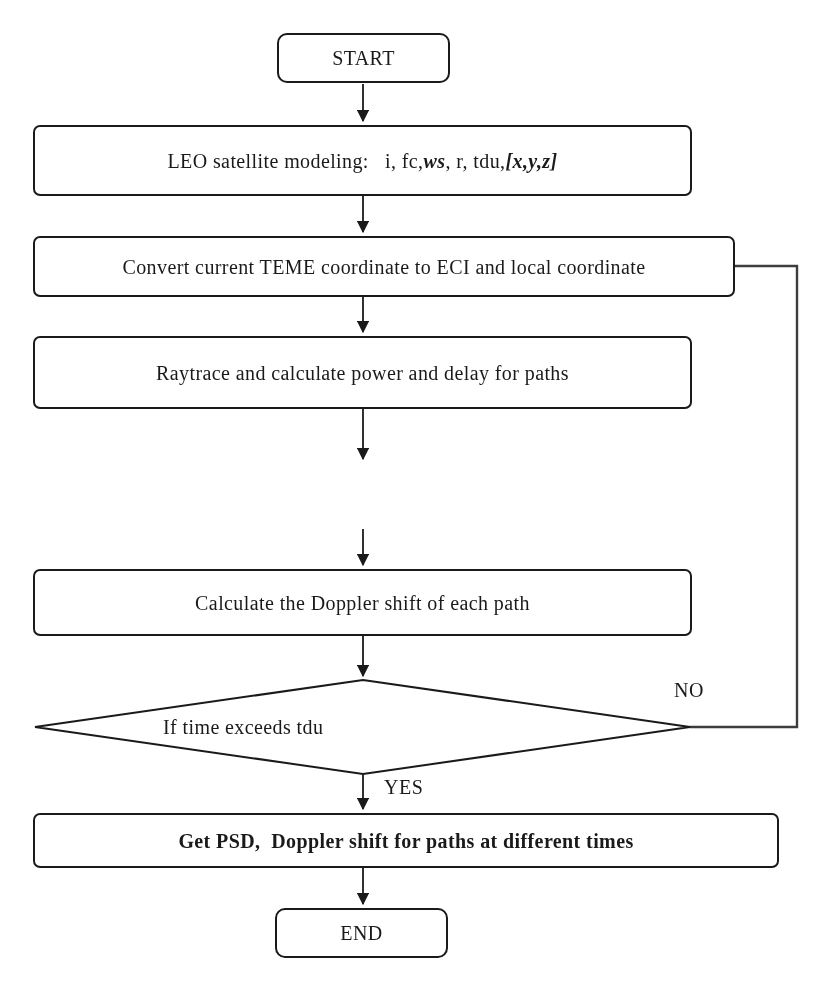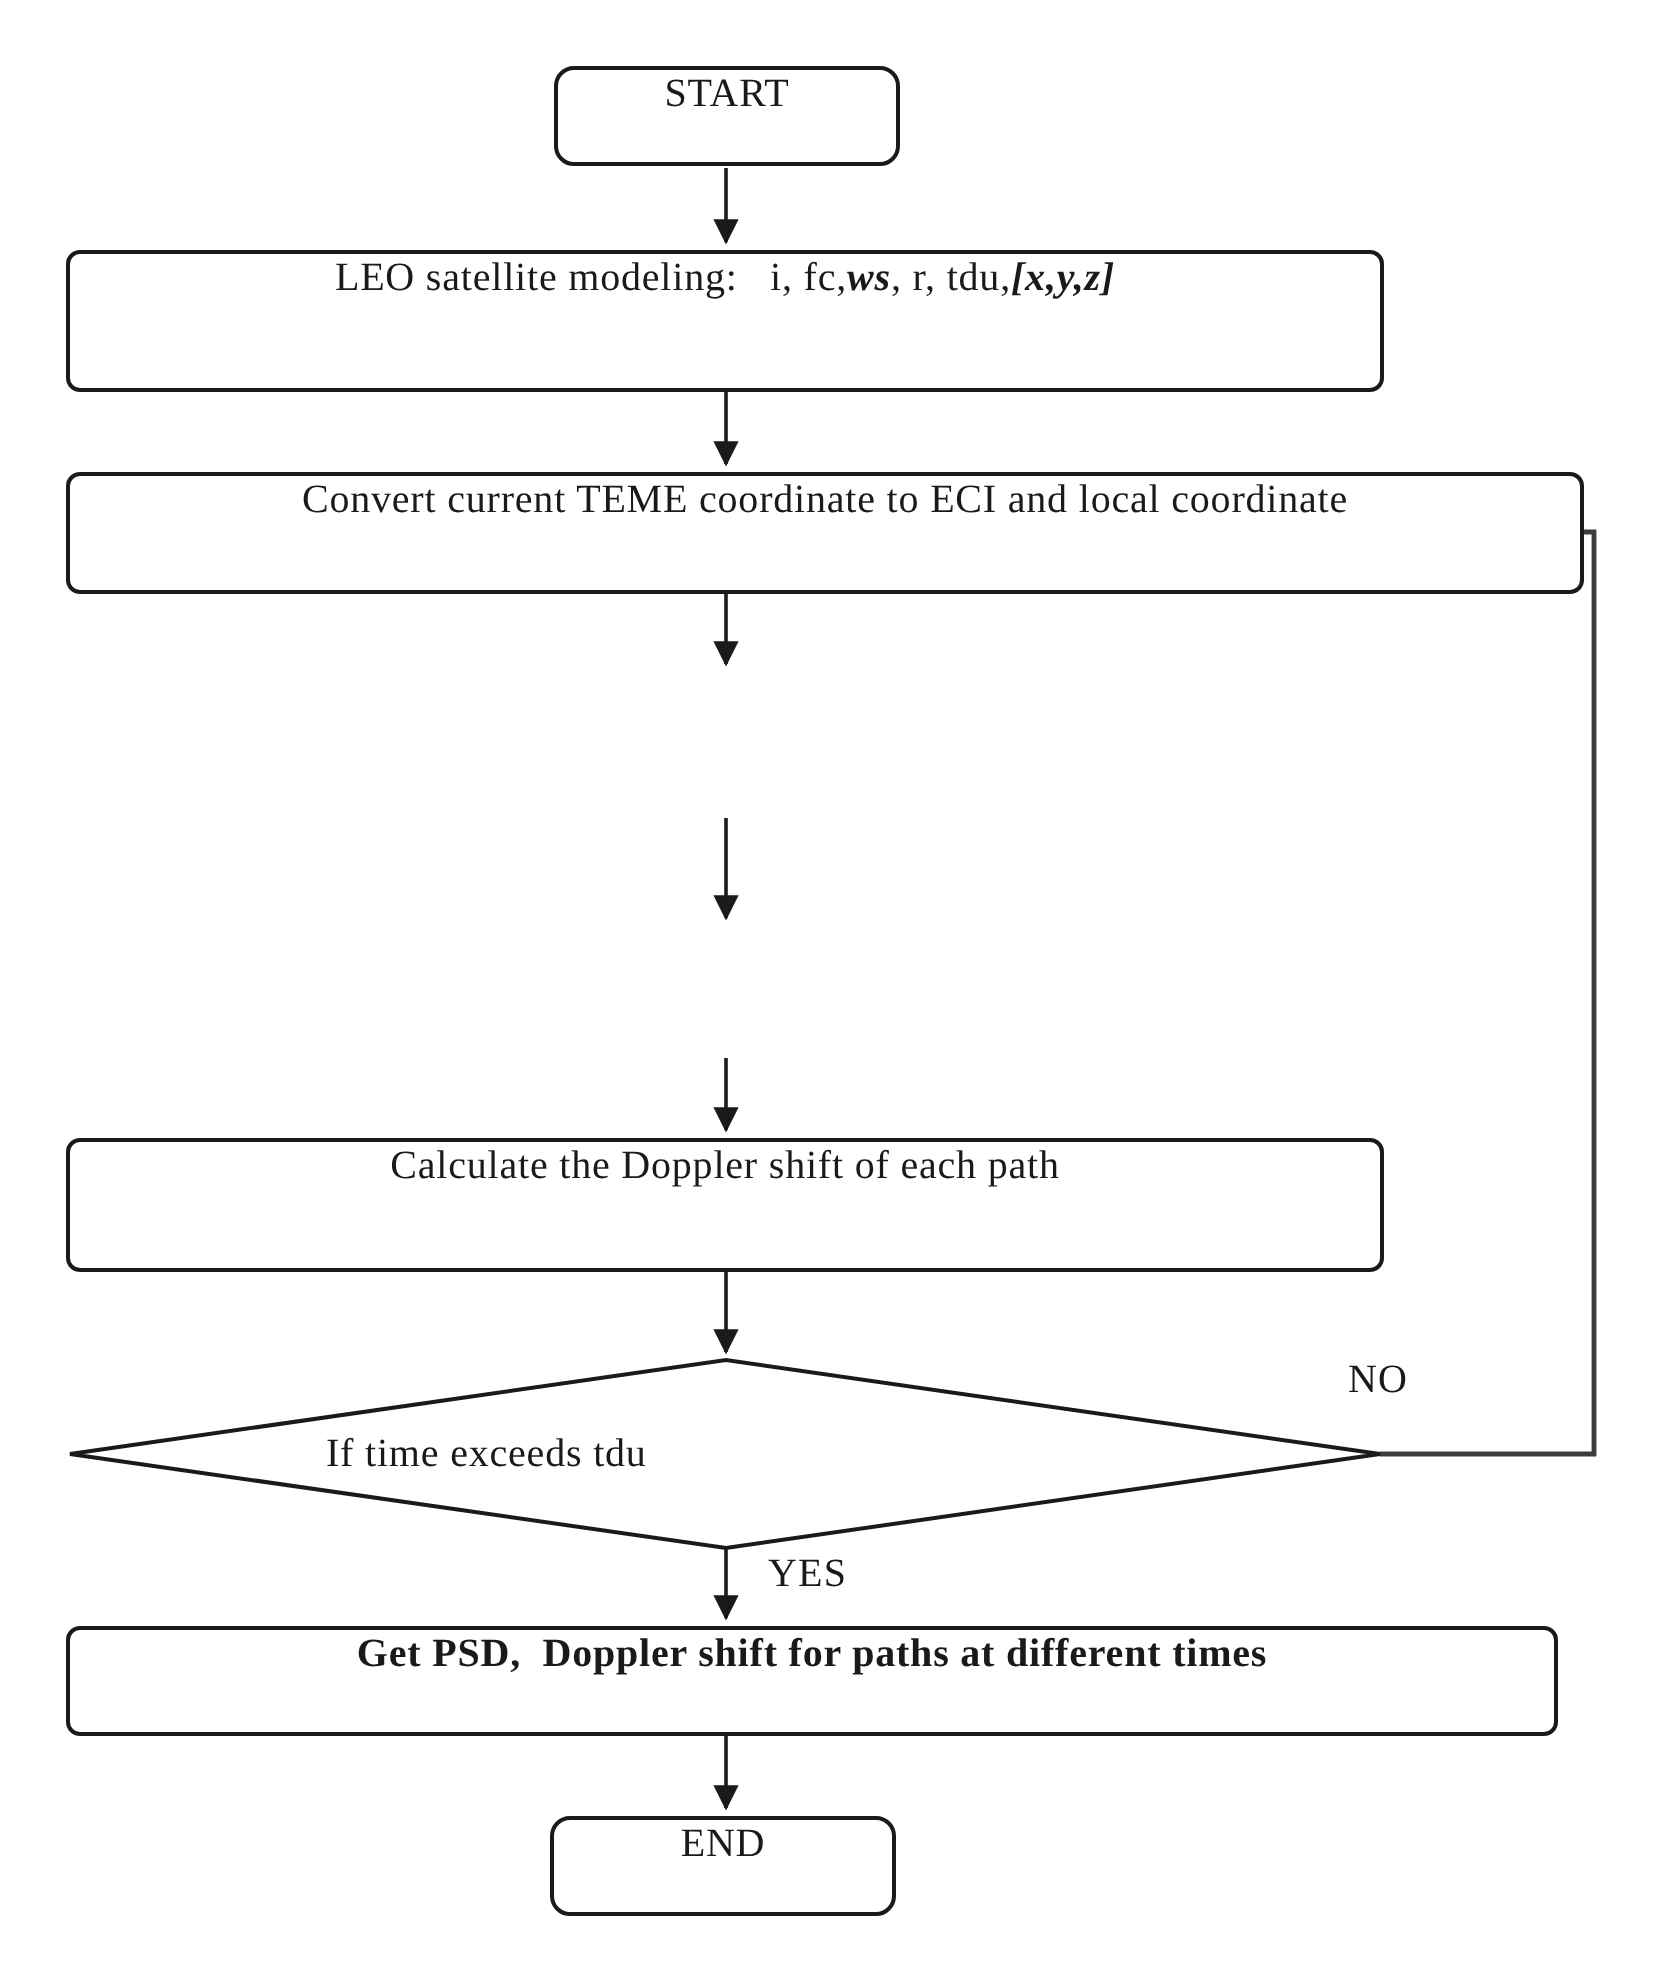--- a/index.html
+++ b/index.html
@@ -15,33 +15,33 @@
     position: absolute;
     left: 0; top: 0;
     width: 830px; height: 994px;
   }
   .node {
     position: absolute;
     box-sizing: border-box;
     background: #ffffff;
     border: 2px solid #1a1a1a;
     display: flex;
-    align-items: flex-start;
+    align-items: center;
     justify-content: center;
     text-align: center;
     font-size: 20px;
     letter-spacing: 0.4px;
     white-space: pre-wrap;
     line-height: 1.2;
   }
   .terminator { border-radius: 10px; }
   .process    { border-radius: 7px; }
   .node-start      { left: 277px; top: 33px;  width: 173px; height: 50px; }
   .node-leo        { left: 33px;  top: 125px; width: 659px; height: 71px; }
-  .node-convert    { left: 33px;  top: 236px; width: 759px; height: 61px; }
+  .node-convert    { left: 33px;  top: 236px; width: 702px; height: 61px; }
   .node-raytrace   { left: 33px;  top: 336px; width: 659px; height: 73px; }
   .node-reflection { left: 33px;  top: 463px; width: 659px; height: 66px; }
   .node-doppler    { left: 33px;  top: 569px; width: 659px; height: 67px; }
   .node-psd        { left: 33px;  top: 813px; width: 746px; height: 55px; font-weight: bold; }
   .node-end        { left: 275px; top: 908px; width: 173px; height: 50px; }
   .decision-label {
     position: absolute;
     left: 163px; top: 707px;
     width: 400px; height: 40px;
     display: flex;
@@ -91,20 +91,23 @@
   </div>
 
   <div class="node process node-leo">
     <span><span>LEO satellite modeling:   </span><span class="it">i, fc,</span><span class="bit">ws</span><span class="it">, r, tdu,</span><span class="bit">[x,y,z]</span></span>
   </div>
 
   <div class="node process node-convert">
     <span>Convert current TEME coordinate to ECI and local coordinate</span>
   </div>
 
+  <div class="node process node-raytrace">
+    <span>Raytrace and calculate power and delay for paths</span>
+  </div>
 
 
   <div class="node process node-doppler">
     <span>Calculate the Doppler shift of each path</span>
   </div>
 
   <div class="decision-label">
     <span><span>If time exceeds </span><span class="it">tdu</span></span>
   </div>
 

